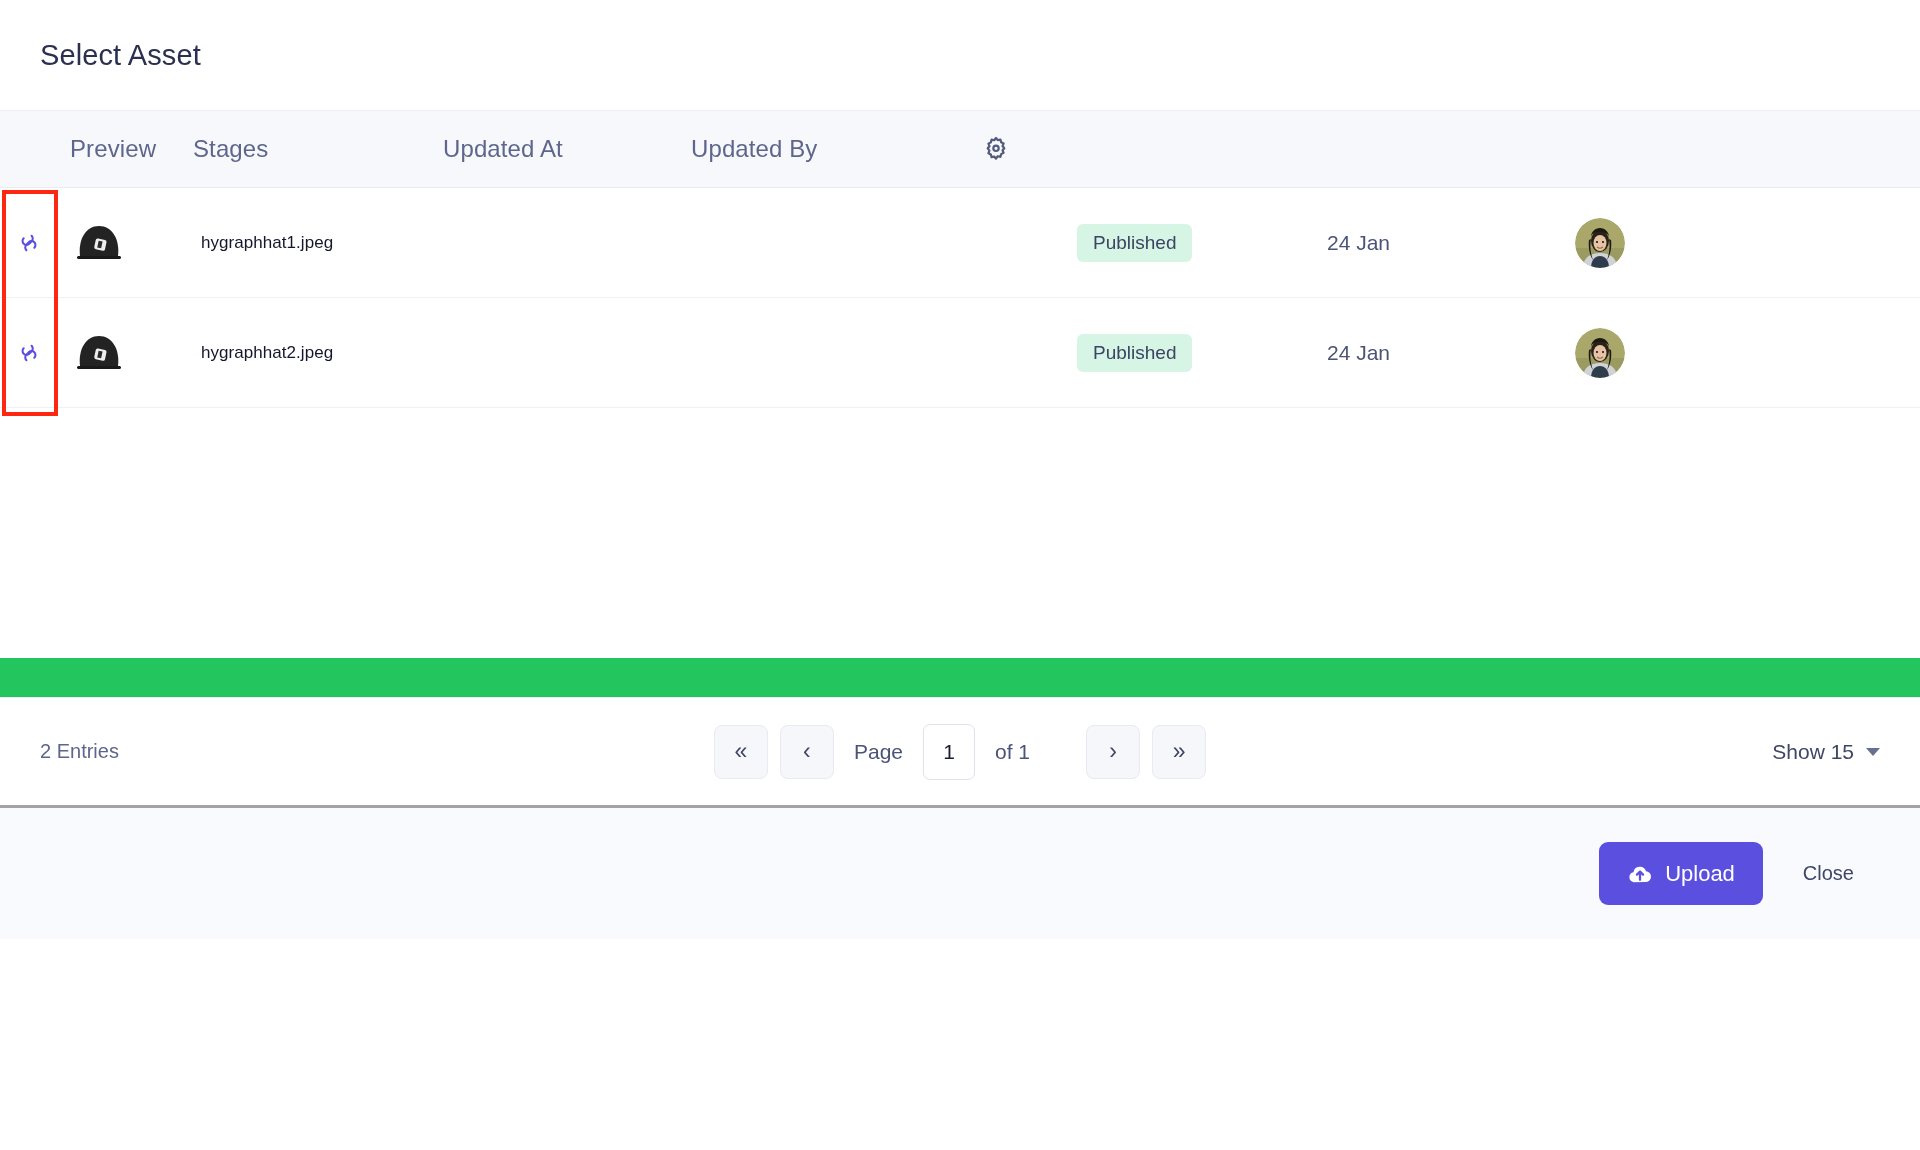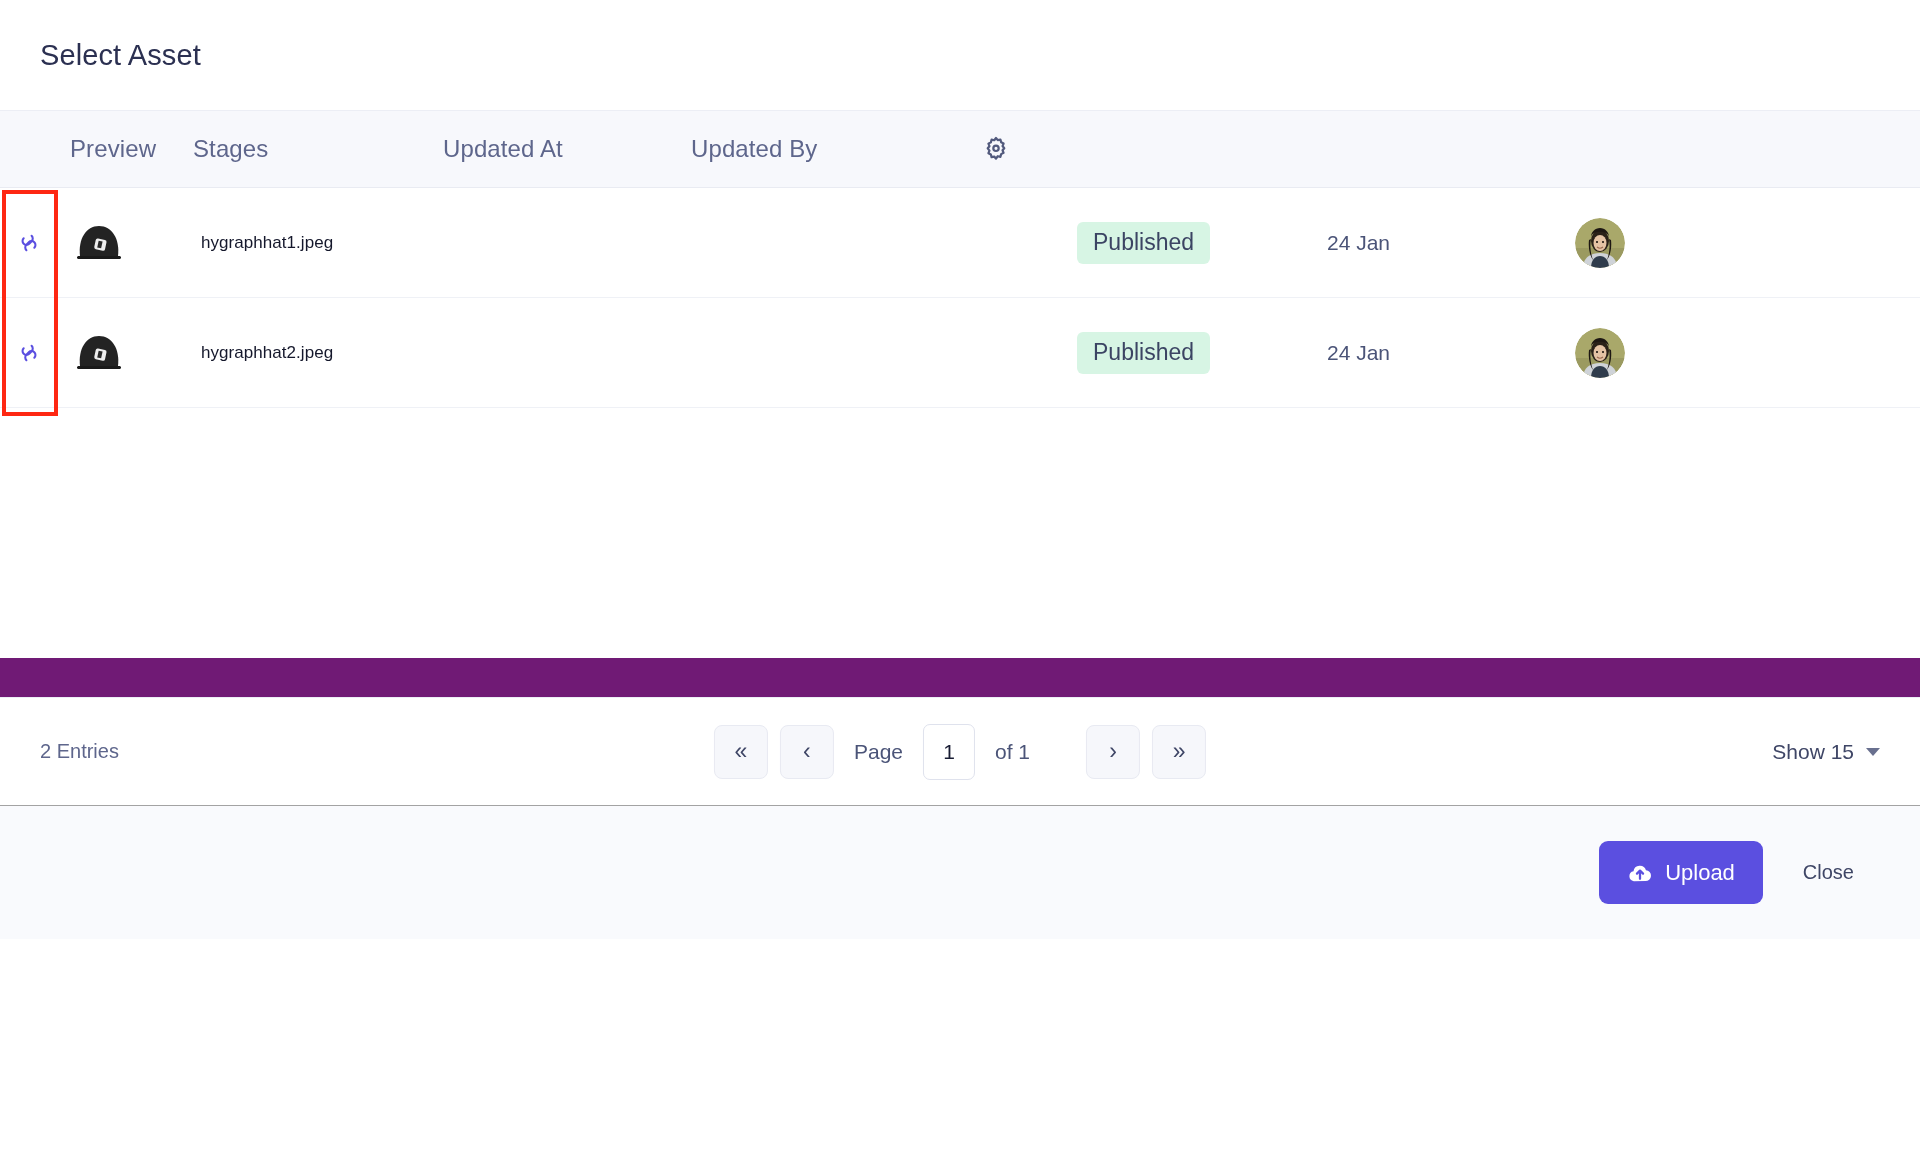--- a/index.html
+++ b/index.html
@@ -15,21 +15,21 @@
     color: #1f2340;
     -webkit-font-smoothing: antialiased;
     overflow: hidden;
   }
 
   .modal {
     width: 1920px;
     height: 939px;
     display: flex;
     flex-direction: column;
-    background: #701a75;
+    background: #22c55e;
     position: relative;
   }
 
   
   .titlebar {
     height: 110px;
     display: flex;
     align-items: center;
     padding: 0 40px;
     background: #ffffff;
@@ -109,21 +109,21 @@
     font-weight: 400;
     color: #14172b;
     letter-spacing: 0.05px;
     white-space: nowrap;
   }
 
   .badge {
     display: inline-block;
     background: #d7f5e4;
     color: #3b4463;
-    font-size: 23px;
+    font-size: 19px;
     border-radius: 6px;
     padding: 9px 16px 10px;
     line-height: 1;
   }
 
   .date {
     font-size: 21px;
     color: #4b5478;
   }
 
@@ -212,21 +212,21 @@
     border-left: 7px solid transparent;
     border-right: 7px solid transparent;
     border-top: 8px solid #69708f;
   }
 
   
   .actionbar {
     flex: 0 0 auto;
     height: 134px;
     background: #f9fafd;
-    border-top: 1px solid #a3a3a3;
+    border-top: 3px solid #a3a3a3;
     display: flex;
     align-items: center;
     justify-content: flex-end;
     gap: 14px;
     padding: 0 40px;
   }
   .btn-upload {
     display: flex;
     align-items: center;
     gap: 12px;

